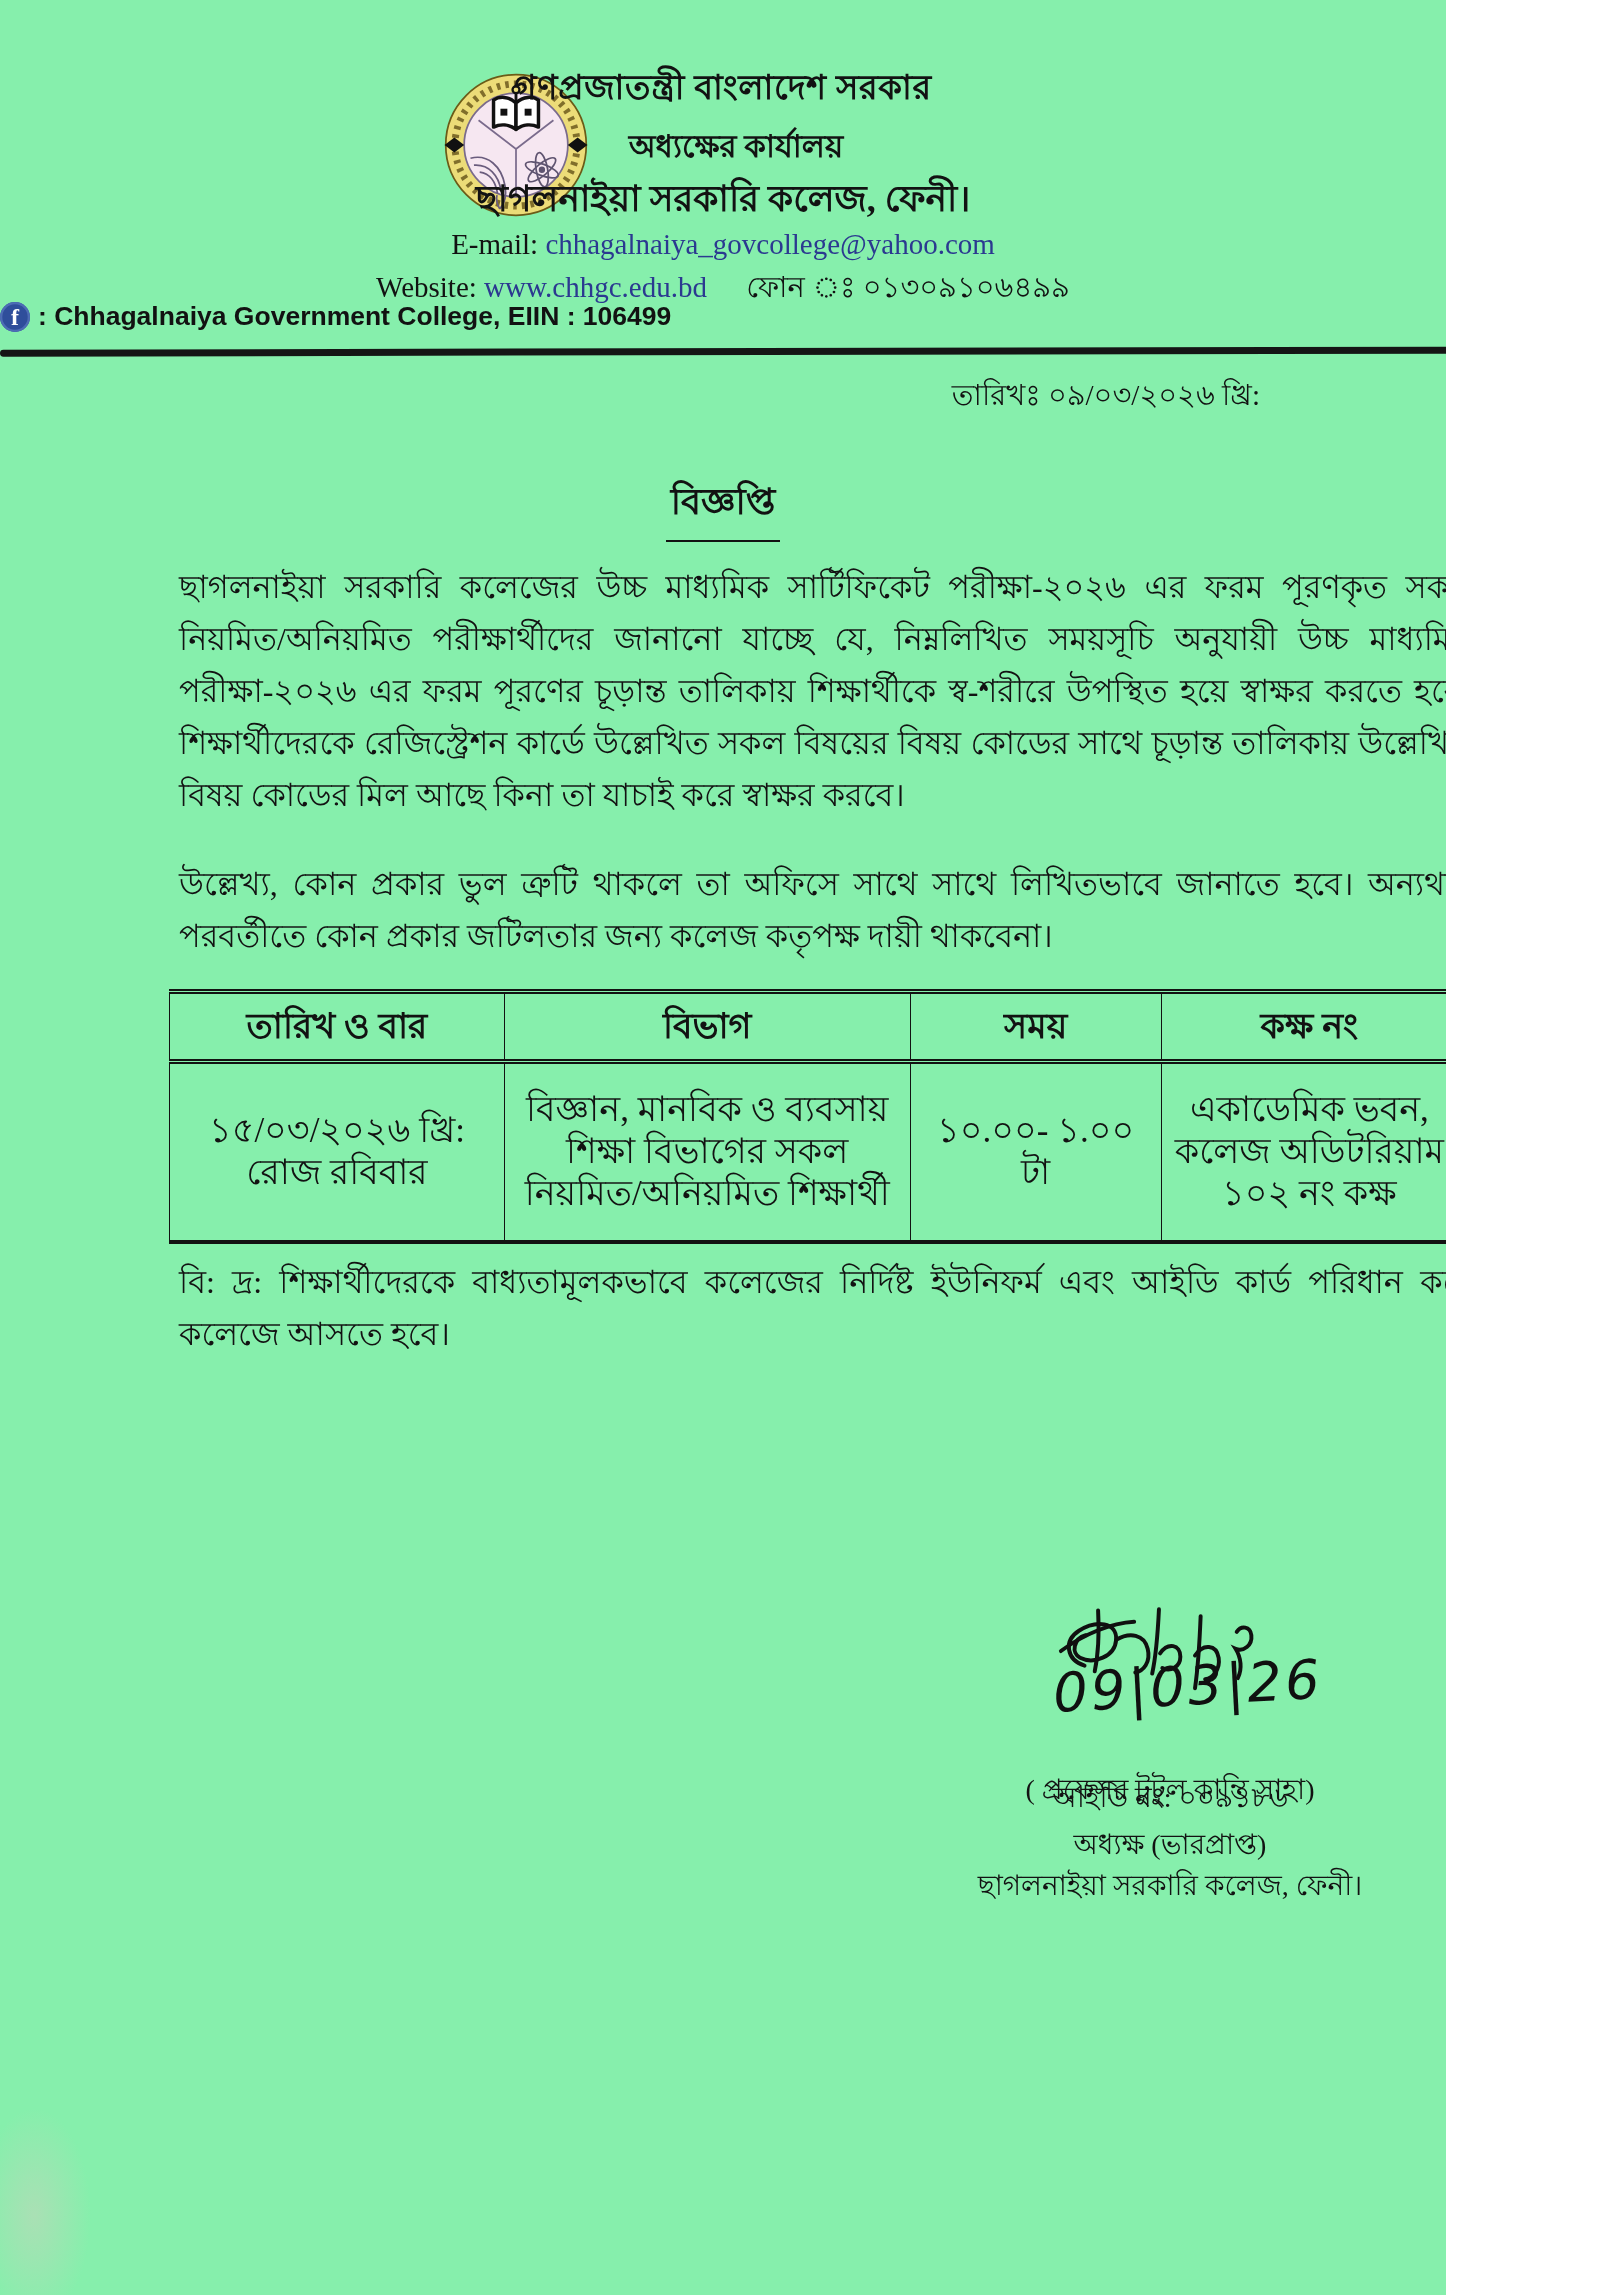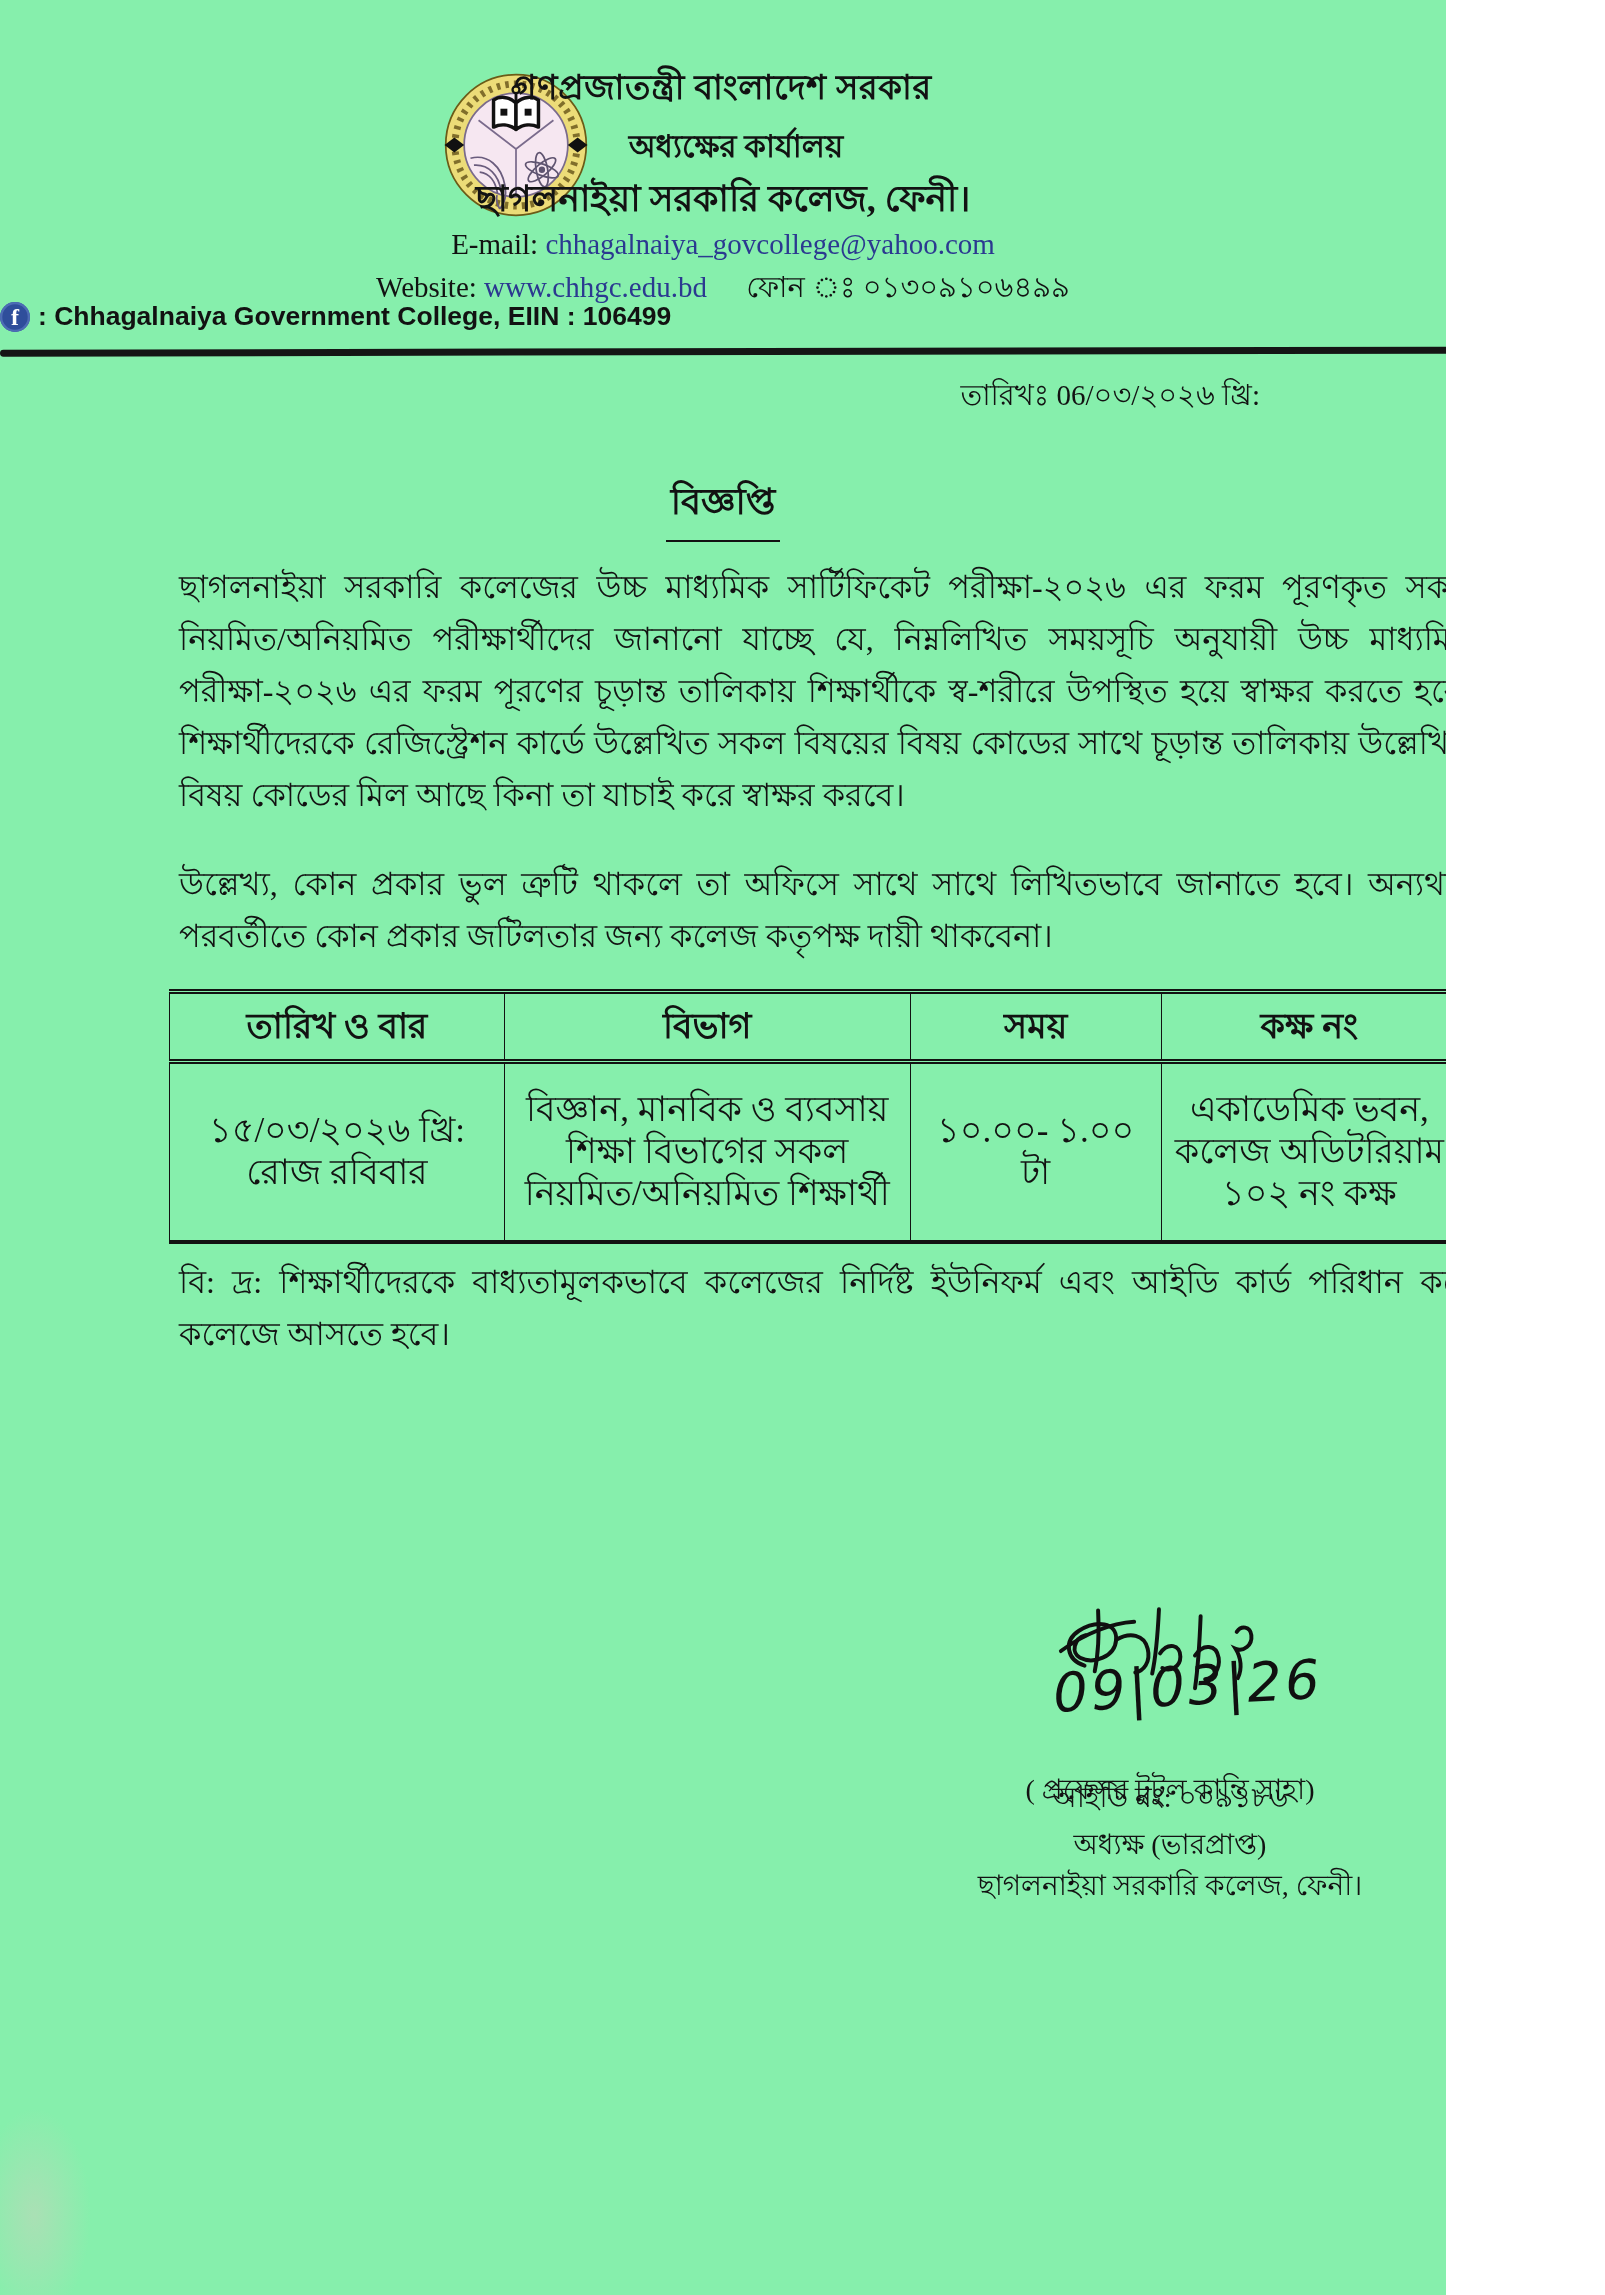--- a/index.html
+++ b/index.html
@@ -157,21 +157,21 @@
     <span class="phone-part">ফোন ঃ ০১৩০৯১০৬৪৯৯</span>
   </div>
 
   <div class="abs fb-line">
     <span class="fb-badge">f</span>
     <span>: Chhagalnaiya Government College, EIIN : 106499</span>
   </div>
 
   <div class="abs divider"></div>
 
-  <div class="abs date-line">তারিখঃ 06/০৩/২০২৬ খ্রি:</div>
+  <div class="abs date-line">তারিখঃ ০৯/০৩/২০২৬ খ্রি:</div>
 
   <div class="abs centered title-wrap">
     <span class="title-text">বিজ্ঞপ্তি</span>
   </div>
 
   <div class="abs body-par p1">ছাগলনাইয়া সরকারি কলেজের উচ্চ মাধ্যমিক সার্টিফিকেট পরীক্ষা-২০২৬ এর ফরম পূরণকৃত সকল নিয়মিত/অনিয়মিত পরীক্ষার্থীদের জানানো যাচ্ছে যে, নিম্নলিখিত সময়সূচি অনুযায়ী উচ্চ মাধ্যমিক পরীক্ষা-২০২৬ এর ফরম পূরণের চূড়ান্ত তালিকায় শিক্ষার্থীকে স্ব-শরীরে উপস্থিত হয়ে স্বাক্ষর করতে হবে। শিক্ষার্থীদেরকে রেজিস্ট্রেশন কার্ডে উল্লেখিত সকল বিষয়ের বিষয় কোডের সাথে চূড়ান্ত তালিকায় উল্লেখিত বিষয় কোডের মিল আছে কিনা তা যাচাই করে স্বাক্ষর করবে।</div>
   <div class="abs body-par p2">উল্লেখ্য, কোন প্রকার ভুল ত্রুটি থাকলে তা অফিসে সাথে সাথে লিখিতভাবে জানাতে হবে। অন্যথায় পরবর্তীতে কোন প্রকার জটিলতার জন্য কলেজ কতৃপক্ষ দায়ী থাকবেনা।</div>
 
   <table class="notice-table">
     <colgroup>

